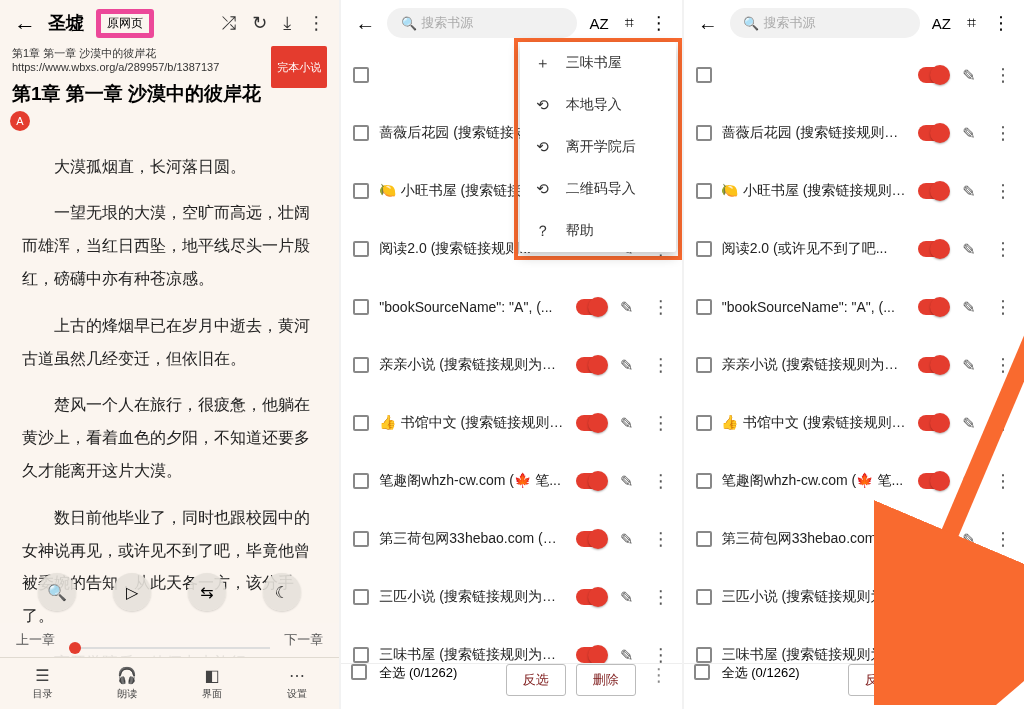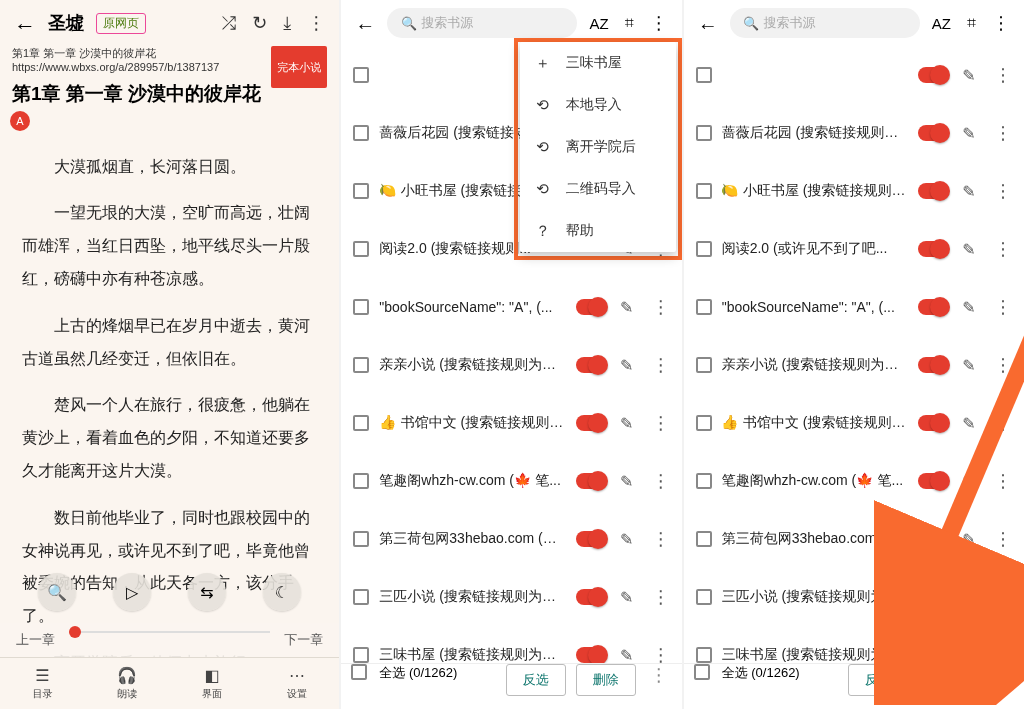--- a/index.html
+++ b/index.html
@@ -6,32 +6,32 @@
 body{background:#f2f2f2;display:flex;gap:2px;width:1024px;height:709px;overflow:hidden;}
 .panel{background:#fff;height:709px;position:relative;overflow:hidden;}
 .p1{width:340px;background:#fbf5ef;}
 .p2{width:341px;}
 .p3{width:341px;}
 
 
 .p1-top{display:flex;align-items:center;height:46px;padding:0 10px;gap:8px;}
 .back-arrow{font-size:22px;padding:0 4px;}
 .book-title{font-size:18px;font-weight:600;}
-.orig-btn{font-size:12px;border:1px solid #ec4899;border-radius:3px;padding:1px 6px;margin-left:4px;color:#4d7c0f;}
+.orig-btn{font-size:12px;border:5px solid #ec4899;border-radius:3px;padding:1px 6px;margin-left:4px;color:#000000;}
 .tool-ic{font-size:18px;color:#333;padding:0 4px;}
 .p1-top .spacer{flex:1;}
 .p1-meta{padding:0 12px;font-size:11px;color:#333;line-height:1.3;}
 .red-badge{display:inline-block;background:#e43c2e;color:#fff;font-size:11px;padding:14px 6px;border-radius:2px;float:right;}
 .chapter-h{font-size:19px;font-weight:700;padding:6px 12px 4px;}
 .a-ball{width:20px;height:20px;border-radius:50%;background:#e43c2e;color:#fff;font-size:11px;display:inline-flex;align-items:center;justify-content:center;margin-left:10px;}
 .reader-body{padding:20px 22px 6px 22px;font-size:16px;line-height:2.05;color:#222;position:relative;}
 .reader-body p{margin-bottom:14px;text-indent:2em;}
 .float-tools{position:absolute;left:0;right:0;bottom:98px;display:flex;justify-content:space-around;padding:0 20px;}
 .float-tools .fb{width:38px;height:38px;border-radius:50%;background:rgba(230,225,218,0.9);display:flex;align-items:center;justify-content:center;font-size:16px;box-shadow:0 1px 2px rgba(0,0,0,0.15);}
-.pager{position:absolute;left:0;right:0;bottom:52px;display:flex;align-items:flex-start;padding:8px 16px;font-size:13px;color:#555;background:rgba(251,245,239,0.9);}
+.pager{position:absolute;left:0;right:0;bottom:52px;display:flex;align-items:flex-end;padding:8px 16px;font-size:13px;color:#555;background:rgba(251,245,239,0.9);}
 .pager .slider{flex:1;height:2px;background:#ddd;margin:0 14px;position:relative;}
 .pager .slider::before{content:"";position:absolute;left:0;width:12px;height:12px;background:#e43c2e;border-radius:50%;top:-5px;}
 .bottom-nav{position:absolute;left:0;right:0;bottom:0;height:52px;display:flex;border-top:1px solid #e0dad1;background:#fbf5ef;}
 .bottom-nav .bn{flex:1;display:flex;flex-direction:column;align-items:center;justify-content:center;font-size:10px;color:#444;gap:2px;}
 .bottom-nav .bn .ic{font-size:16px;}
 
 
 .src-top{height:46px;display:flex;align-items:center;padding:0 8px;gap:6px;}
 .src-top .back{font-size:20px;padding:0 6px;}
 .src-top .search{flex:1;height:30px;background:#f1f1f1;border-radius:15px;display:flex;align-items:center;padding:0 14px;color:#aaa;font-size:13px;}
@@ -42,21 +42,21 @@
 .src-row{height:58px;display:flex;align-items:center;padding:0 8px 0 12px;gap:10px;}
 .chk{width:16px;height:16px;border:2px solid #888;border-radius:2px;flex-shrink:0;}
 .src-name{flex:1;font-size:14px;color:#222;white-space:nowrap;overflow:hidden;text-overflow:ellipsis;}
 .toggle{width:30px;height:16px;background:#e43c2e;border-radius:8px;position:relative;flex-shrink:0;}
 .toggle::after{content:"";position:absolute;right:-2px;top:-2px;width:20px;height:20px;background:#e43c2e;border-radius:50%;box-shadow:0 1px 2px rgba(0,0,0,0.3);}
 .edit-ic{width:22px;text-align:center;font-size:16px;color:#555;}
 .row-more{font-size:18px;padding:0 4px;color:#555;}
 .src-footer{position:absolute;left:0;right:0;bottom:0;height:46px;display:flex;align-items:flex-start;padding:0 10px;gap:10px;border-top:1px solid #eee;background:#fff;}
 .src-footer .chk{margin-right:2px;}
 .foot-label{font-size:13px;flex:1;}
-.foot-btn{border:1px solid #bbb;border-radius:3px;padding:6px 16px;font-size:13px;color:#0f766e;background:#fff;}
+.foot-btn{border:1px solid #bbb;border-radius:3px;padding:6px 16px;font-size:13px;color:#7f1d1d;background:#fff;}
 .foot-more{font-size:18px;color:#888;padding:0 4px;}
 
 
 .popup{position:absolute;top:42px;right:6px;width:156px;background:#fff;box-shadow:0 4px 12px rgba(0,0,0,0.25);border-radius:2px;z-index:10;}
 .popup .mi{display:flex;align-items:center;height:42px;padding:0 14px;gap:14px;font-size:14px;color:#333;}
 .popup .mi .mic{width:18px;text-align:center;font-size:15px;}
 .popup-hl{position:absolute;top:38px;right:0;width:168px;height:222px;border:4px solid #f96a2f;z-index:9;pointer-events:none;}
 
 
 .arrow-svg{position:absolute;top:325px;left:190px;width:180px;height:380px;z-index:20;pointer-events:none;}

